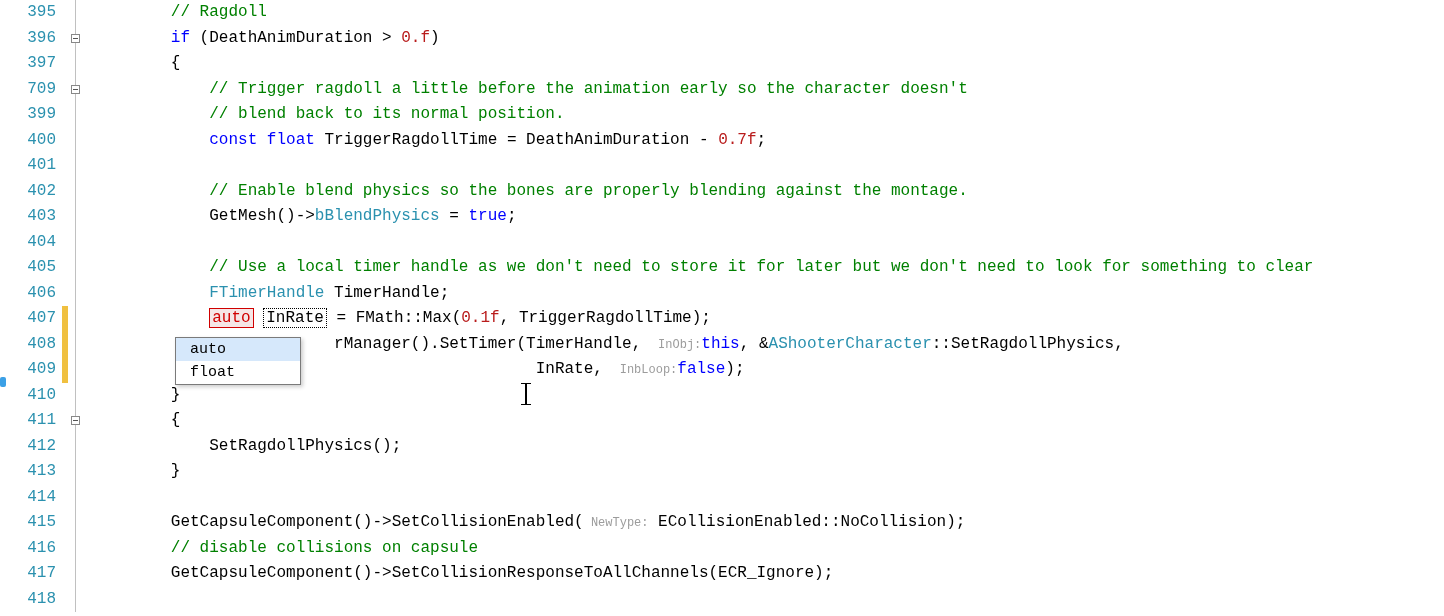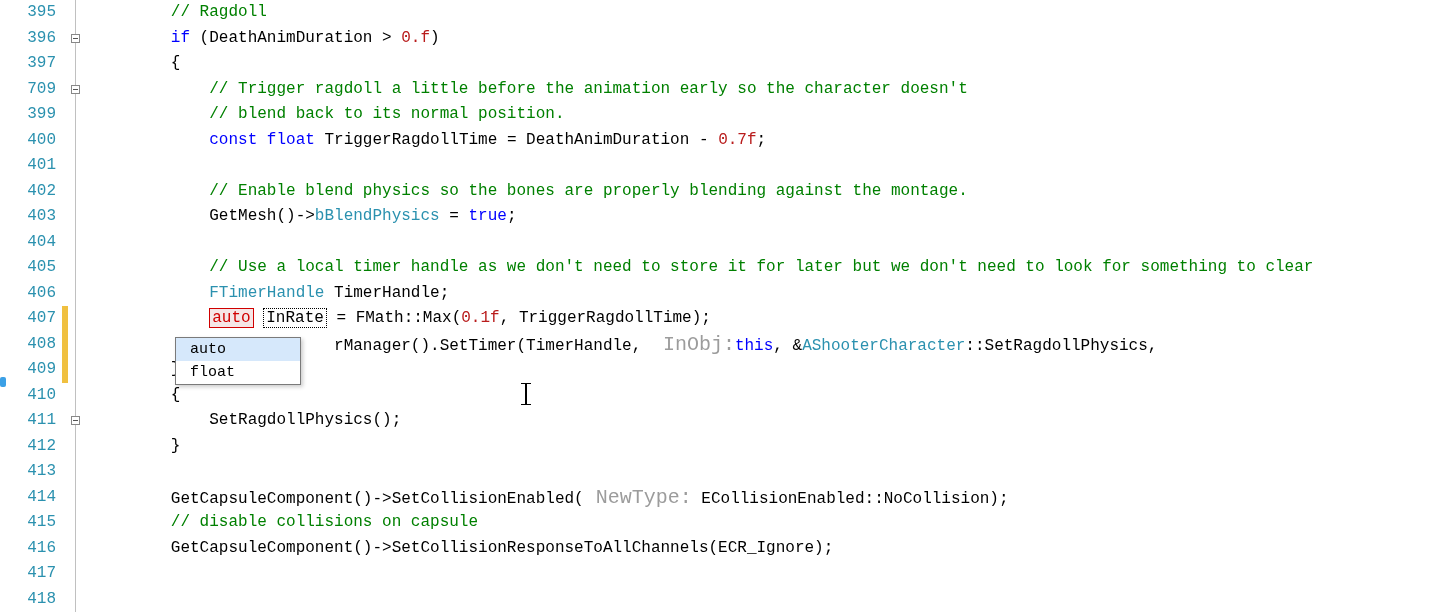--- a/index.html
+++ b/index.html
@@ -79,21 +79,21 @@
   }
   .code-line {
     height: 25.5px;
     line-height: 25.5px;
     white-space: pre;
   }
   .c-comment { color: #008000; }
   .c-keyword { color: #0000ff; }
   .c-type    { color: #2b91af; }
   .c-num     { color: #b91c1c; }
-  .c-hint    { color: #9c9c9c; font-size: 20px; }
+  .c-hint    { color: #9c9c9c; font-size: 12px; }
   .c-plain   { color: #000; }
   .auto-box {
     border: 1px solid #d00000;
     color: #d00000;
     padding: 0 2px;
     background: #f5e6e6;
   }
   .var-box {
     border: 1px dotted #000;
     padding: 0 2px;
@@ -259,20 +259,21 @@
       <div class="code-line">            <span class="c-comment">// blend back to its normal position.</span></div>
       <div class="code-line">            <span class="c-keyword">const</span><span class="c-plain"> </span><span class="c-keyword">float</span><span class="c-plain"> TriggerRagdollTime = DeathAnimDuration - </span><span class="c-num">0.7f</span><span class="c-plain">;</span></div>
       <div class="code-line"></div>
       <div class="code-line">            <span class="c-comment">// Enable blend physics so the bones are properly blending against the montage.</span></div>
       <div class="code-line">            <span class="c-plain">GetMesh()-&gt;</span><span class="c-type">bBlendPhysics</span><span class="c-plain"> = </span><span class="c-keyword">true</span><span class="c-plain">;</span></div>
       <div class="code-line"></div>
       <div class="code-line">            <span class="c-comment">// Use a local timer handle as we don't need to store it for later but we don't need to look for something to clear</span></div>
       <div class="code-line">            <span class="c-type">FTimerHandle</span><span class="c-plain"> TimerHandle;</span></div>
       <div class="code-line">            <span class="auto-box">auto</span> <span class="var-box">InRate</span><span class="c-plain"> = FMath::Max(</span><span class="c-num">0.1f</span><span class="c-plain">, TriggerRagdollTime);</span></div>
       <div class="code-line">            <span class="c-plain">             rManager().SetTimer(TimerHandle, </span><span class="c-hint"> InObj:</span><span class="c-keyword">this</span><span class="c-plain">, &amp;</span><span class="c-type">AShooterCharacter</span><span class="c-plain">::SetRagdollPhysics,</span></div>
+      <div class="code-line">            <span class="c-plain">                                  InRate, </span><span class="c-hint"> InbLoop:</span><span class="c-keyword">false</span><span class="c-plain">);</span></div>
       <div class="code-line">        <span class="c-plain">}</span></div>
       <div class="code-line">        <span class="c-plain">{</span></div>
       <div class="code-line">            <span class="c-plain">SetRagdollPhysics();</span></div>
       <div class="code-line">        <span class="c-plain">}</span></div>
       <div class="code-line"></div>
       <div class="code-line">        <span class="c-plain">GetCapsuleComponent()-&gt;SetCollisionEnabled(</span><span class="c-hint"> NewType:</span><span class="c-plain"> ECollisionEnabled::NoCollision);</span></div>
       <div class="code-line">        <span class="c-comment">// disable collisions on capsule</span></div>
       <div class="code-line">        <span class="c-plain">GetCapsuleComponent()-&gt;SetCollisionResponseToAllChannels(ECR_Ignore);</span></div>
     </div>
 

